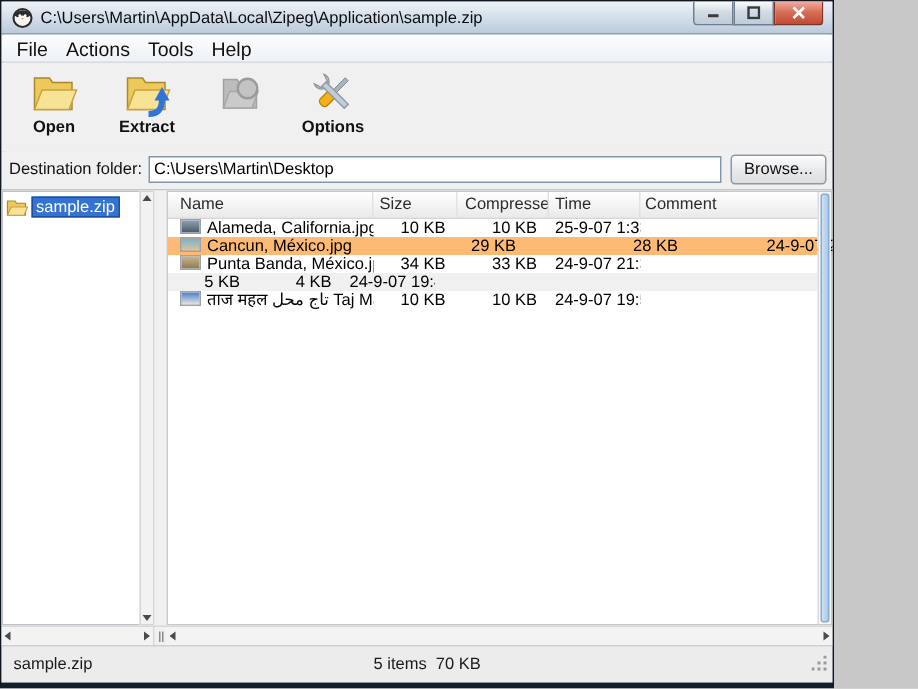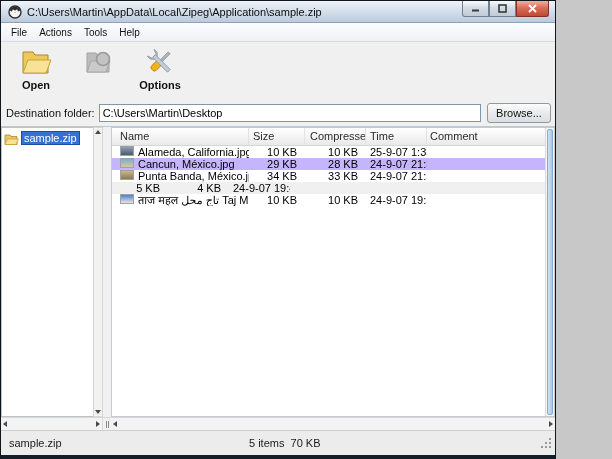--- a/index.html
+++ b/index.html
@@ -17,21 +17,21 @@
   .winbtn{width:27px;height:16px;box-sizing:border-box;border:1px solid #6f7f90;border-top:none;
     background:linear-gradient(#fbfcfd,#d3dce5 45%,#bfcbd7);display:flex;align-items:center;justify-content:center;}
   .winbtn.min{border-radius:0 0 0 3px;}
   .winbtn.close{width:33px;border-radius:0 0 3px 0;
     background:linear-gradient(#f0b0a4,#d96f58 45%,#c04a34);border-color:#7c3426;}
   .glyph{display:block;}
   
   .menubar{height:18px;flex:0 0 18px;display:flex;align-items:center;
     background:linear-gradient(#fcfdfe,#eef1f5);border-bottom:1px solid #d7dce2;
     padding-left:4px;}
-  .menu-item{font-size:10px;color:#111;padding:2px 6px;cursor:default;}
+  .menu-item{font-size:13px;color:#111;padding:2px 6px;cursor:default;}
   
   .toolbar{height:57px;flex:0 0 57px;display:flex;align-items:flex-start;
     background:#f0f0f0;padding:2px 0 0 4px;}
   .tbtn{width:62px;height:52px;display:flex;flex-direction:column;align-items:center;justify-content:flex-start;font-weight:bold;}
   .tbtn .ticon{width:32px;height:32px;margin-top:2px;}
   .tbtn .tlabel{font-size:11px;color:#111;margin-top:1px;}
   .tbtn.disabled .tlabel{color:#9b9b9b;margin-top:39px;}
   
   .destrow{height:23px;flex:0 0 23px;display:flex;align-items:center;background:#f0f0f0;
     padding:0 4px 2px 5px;}
@@ -52,21 +52,21 @@
     display:flex;flex-direction:column;justify-content:space-between;align-items:center;padding:2px 0;}
   .splitter{width:8px;flex:0 0 8px;background:#f0f0f0;}
   .list-wrap{flex:1;display:flex;min-width:0;background:#fff;border:1px solid #c6cacf;box-sizing:border-box;}
   .list-pane{flex:1;min-width:0;display:flex;flex-direction:column;}
   .lheader{height:17px;flex:0 0 17px;display:flex;background:linear-gradient(#ffffff,#f2f2f2 60%,#e9e9e9);
     border-bottom:1px solid #d5d5d5;}
   .hcell{font-size:11px;color:#2b2b2b;line-height:16px;box-sizing:border-box;border-right:1px solid #e2e2e2;
     white-space:nowrap;overflow:hidden;}
   .lrow{height:12px;display:flex;align-items:center;}
   .lrow.alt{background:#f0f0f0;}
-  .lrow.sel{background:#c4b5fd;}
+  .lrow.sel{background:#fdba74;gap:47px;}
   .c{font-size:11px;line-height:12px;color:#000;box-sizing:border-box;white-space:nowrap;overflow:hidden;}
   .cname{width:137px;flex:0 0 137px;padding-left:8px;display:flex;}
   .csize{width:56px;flex:0 0 56px;text-align:right;padding-right:8px;}
   .ccomp{width:61px;flex:0 0 61px;text-align:right;padding-right:8px;}
   .ctime{width:61px;flex:0 0 61px;padding-left:4px;}
   .ccomm{flex:1;padding-left:3px;}
   .hname{width:137px;flex:0 0 137px;padding-left:8px;}
   .hsize{width:56px;flex:0 0 56px;padding-left:4px;}
   .hcomp{width:61px;flex:0 0 61px;padding-left:5px;}
   .htime{width:61px;flex:0 0 61px;padding-left:4px;}
@@ -138,20 +138,29 @@
     </div>
 
   <div class="toolbar">
       <div class="tbtn">
         <span class="ticon"><svg width="32" height="32" viewBox="0 0 32 32">
             <path d="M3 6 h10 l2 3 h13 v18 H3 z" fill="#edc95c" stroke="#a9882f"></path>
             <path d="M3 27 L8 14 h23 l-5 13 z" fill="#f8e296" stroke="#c7a23f"></path>
           </svg></span>
         <span class="tlabel">Open</span>
       </div>
+      <div class="tbtn">
+        <span class="ticon"><svg width="32" height="32" viewBox="0 0 32 32">
+            <path d="M3 6 h10 l2 3 h13 v18 H3 z" fill="#edc95c" stroke="#a9882f"></path>
+            <path d="M3 27 L8 14 h23 l-5 13 z" fill="#f8e296" stroke="#c7a23f"></path>
+            <path d="M17 30 C24 30 26 26 26 20" stroke="#2f74d8" stroke-width="4" fill="none"></path>
+            <path d="M21 21 h10 l-5 -9 z" fill="#2f74d8"></path>
+          </svg></span>
+        <span class="tlabel">Extract</span>
+      </div>
       <div class="tbtn disabled">
         <span class="ticon" style="filter: grayscale(1) opacity(0.75);"><svg width="32" height="32" viewBox="0 0 32 32">
             <path d="M5 7 h9 l2 3 h11 v16 H5 z" fill="#aaaaaa" stroke="#878787"></path>
             <path d="M5 26 L9 15 h19 l-4 11 z" fill="#bdbdbd" stroke="#8f8f8f"></path>
             <circle cx="21" cy="13" r="6.5" fill="#b4b4b4" stroke="#7e7e7e" stroke-width="1.6"></circle>
           </svg></span>
         <span class="tlabel">Preview</span>
       </div>
       <div class="tbtn">
         <span class="ticon"><svg width="32" height="32" viewBox="0 0 32 32">

